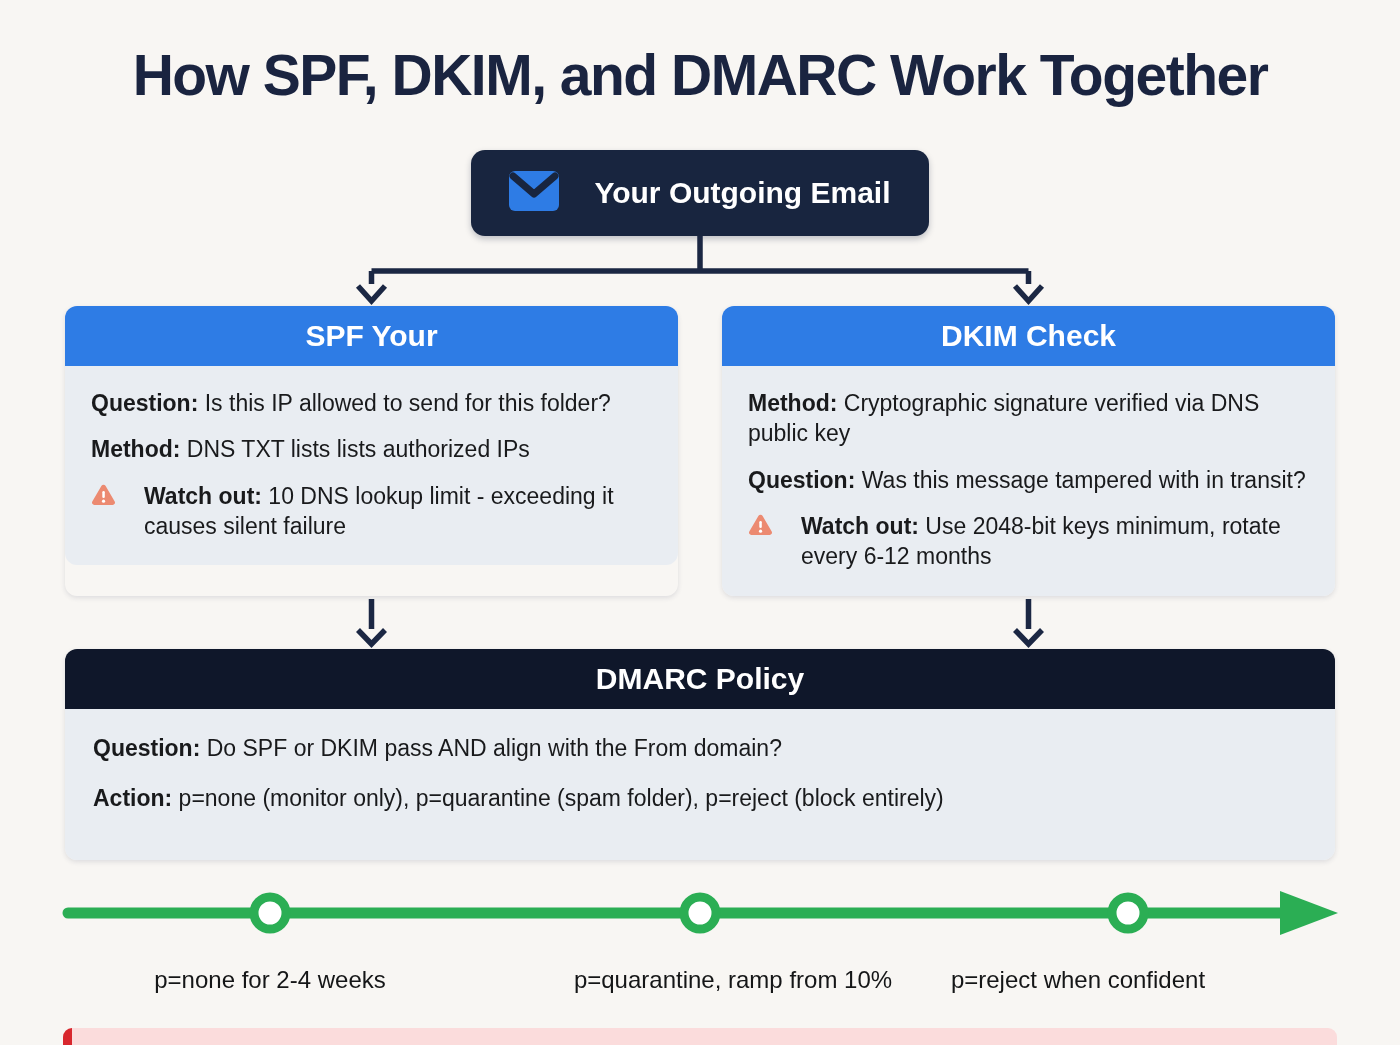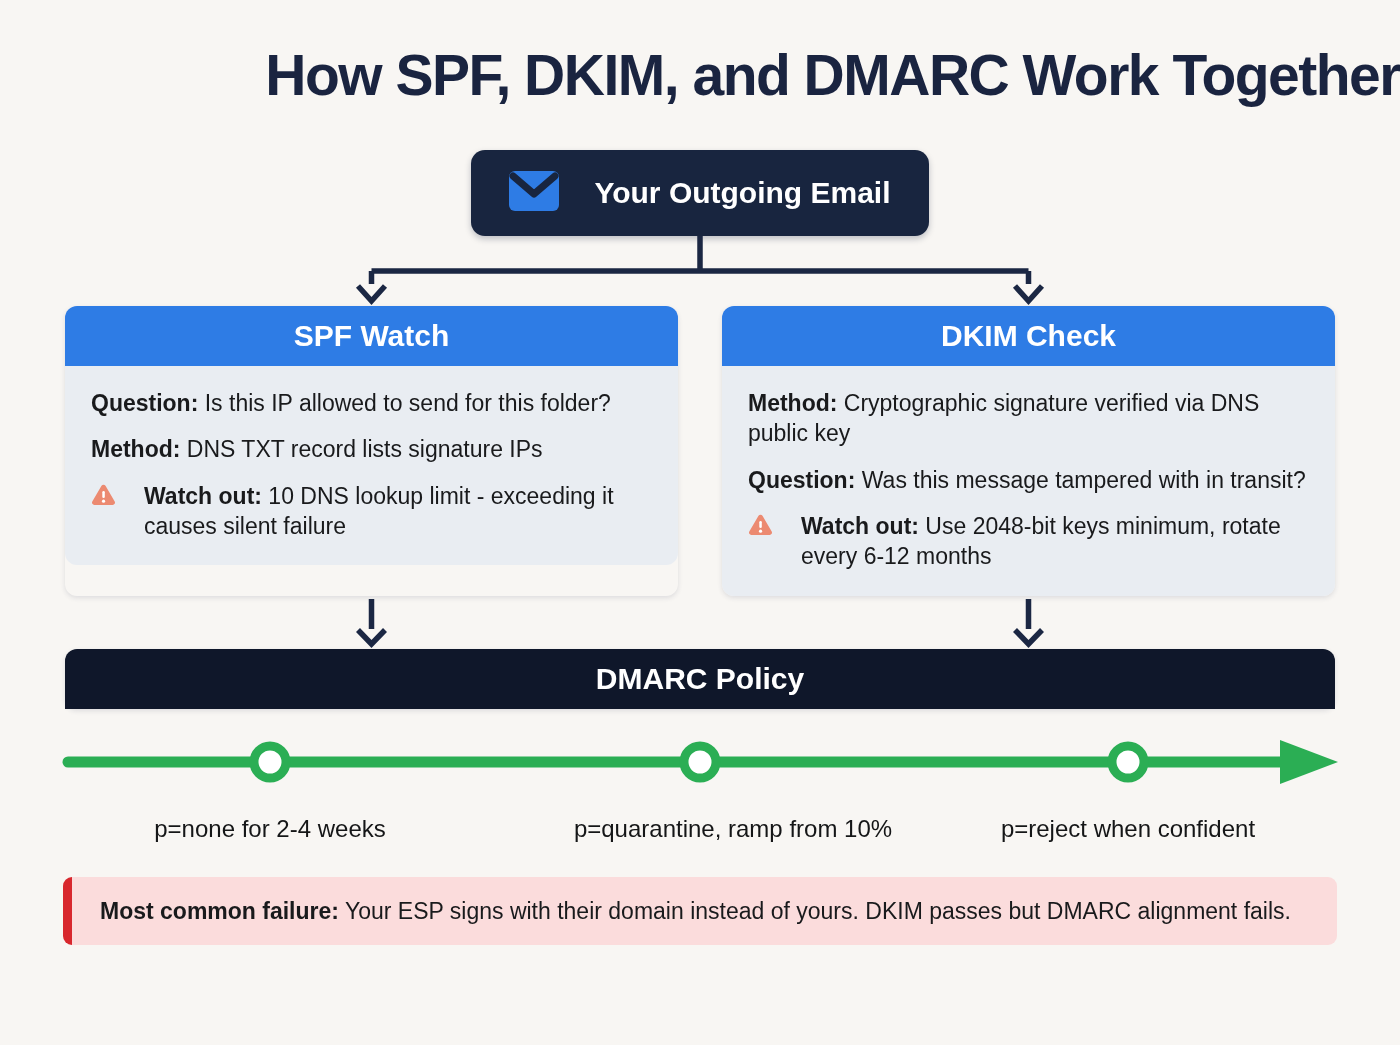--- a/index.html
+++ b/index.html
@@ -6,21 +6,21 @@
   html, body { width: 1400px; height: 1045px; overflow: hidden; }
   body {
     font-family: "Liberation Sans", sans-serif;
     background: #f8f6f3;
     color: #191a1c;
   }
   .page { position: relative; width: 1400px; height: 1045px; }
 
   
   .title {
-    text-align: right;
+    text-align: center;
     padding-top: 42px;
     font-size: 57px;
     font-weight: bold;
     letter-spacing: -1.5px;
     color: #1a2440;
   }
 
   
   .email-row { display: flex; justify-content: center; margin-top: 42px; }
   .email-node {
@@ -117,29 +117,29 @@
 
   <svg class="connector" width="1400" height="70" viewBox="0 0 1400 70">
     <path class="stroke-navy" d="M700 0 V35 M371.5 35 H1028.5 M371.5 35 V48 M1028.5 35 V48"></path>
     <path class="stroke-navy" d="M358 50 L371.5 65 L385 50"></path>
     <path class="stroke-navy" d="M1015 50 L1028.5 65 L1042 50"></path>
   </svg>
 
   <div class="cards-row">
 
     <div class="card">
-      <div class="card-header">SPF Watch</div>
+      <div class="card-header">SPF Your</div>
       <div class="card-body">
         <p>
           <b>Question:</b>
           <span>Is this IP allowed to send for this folder?</span>
         </p>
         <p>
           <b>Method:</b>
-          <span>DNS TXT record lists signature IPs</span>
+          <span>DNS TXT lists lists authorized IPs</span>
         </p>
         <p class="watchout">
           <span class="warn-svg">
             <svg width="25" height="23" viewBox="0 0 25 23" aria-hidden="true">
               <path d="M10.5 1.8 L1.3 17.6 a2.3 2.3 0 0 0 2 3.4 h18.4 a2.3 2.3 0 0 0 2-3.4 L14.5 1.8 a2.3 2.3 0 0 0 -4 0 Z" fill="#ec8a71"></path>
               <rect x="11.3" y="7" width="2.5" height="7" rx="1.25" fill="#fff"></rect>
               <circle cx="12.55" cy="17.2" r="1.6" fill="#fff"></circle>
             </svg>
           </span>
           <span><b>Watch out:</b>
@@ -178,34 +178,44 @@
   </div>
 
   <svg class="connector" width="1400" height="53" viewBox="0 0 1400 53">
     <path class="stroke-navy" d="M371.5 3 V33 M1028.5 3 V33"></path>
     <path class="stroke-navy" d="M358 34 L371.5 48 L385 34"></path>
     <path class="stroke-navy" d="M1015 34 L1028.5 48 L1042 34"></path>
   </svg>
 
   <div class="card dmarc-card">
     <div class="card-header orange">DMARC Policy</div>
+    <div class="card-body">
+      <p>
+        <b>Question:</b>
+        <span>Do SPF or DKIM pass AND align with the From domain?</span>
+      </p>
+      <p>
+        <b>Action:</b>
+        <span>p=none (monitor only), p=quarantine (spam folder), p=reject (block entirely)</span>
+      </p>
+    </div>
   </div>
 
   <div class="timeline-wrap">
     <svg width="1400" height="58" viewBox="0 0 1400 58">
       <line x1="68" y1="29" x2="1284" y2="29" stroke="#2bae54" stroke-width="11" stroke-linecap="round"></line>
       <polygon points="1280,7 1280,51 1338,29" fill="#2bae54"></polygon>
       <circle cx="270" cy="29" r="16" fill="#ffffff" stroke="#2bae54" stroke-width="9"></circle>
       <circle cx="700" cy="29" r="16" fill="#ffffff" stroke="#2bae54" stroke-width="9"></circle>
       <circle cx="1128" cy="29" r="16" fill="#ffffff" stroke="#2bae54" stroke-width="9"></circle>
     </svg>
     <div class="timeline-labels">
       <span class="timeline-label" style="left:270px">p=none for 2-4 weeks</span>
       <span class="timeline-label" style="left:733px">p=quarantine, ramp from 10%</span>
-      <span class="timeline-label" style="left:1128px">p=reject when confident</span>
+      <span class="timeline-label" style="left:1078px">p=reject when confident</span>
     </div>
   </div>
 
   <div class="callout">
     <div>
       <b>Most common failure:</b>
       <span>Your ESP signs with their domain instead of yours. DKIM passes but DMARC alignment fails.</span>
     </div>
 
   </div>

